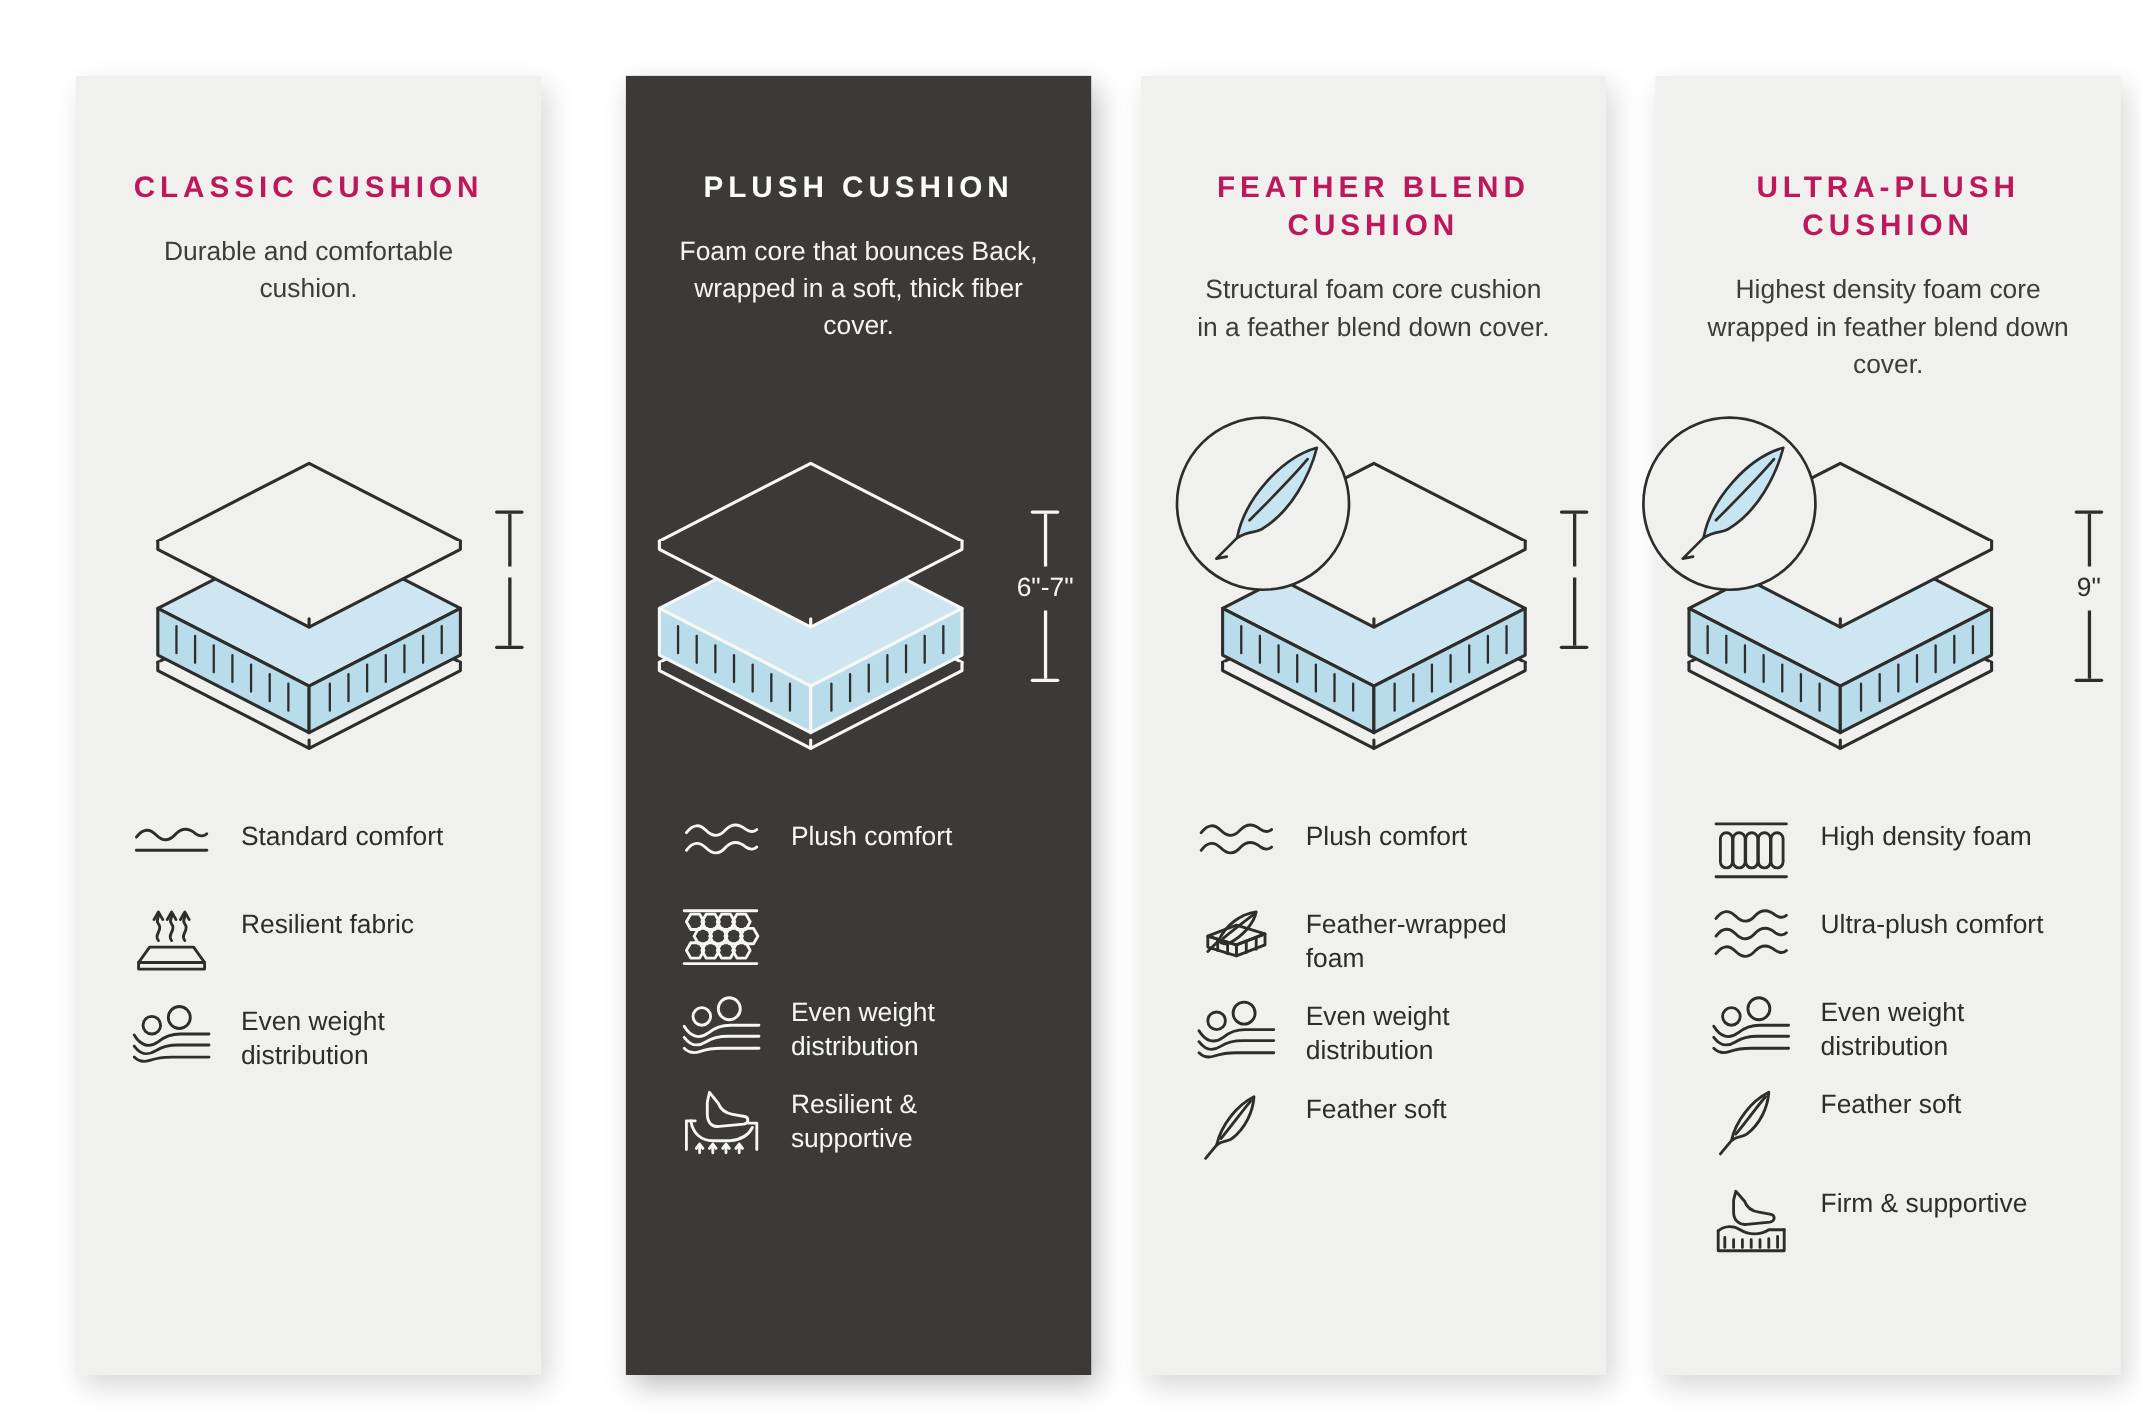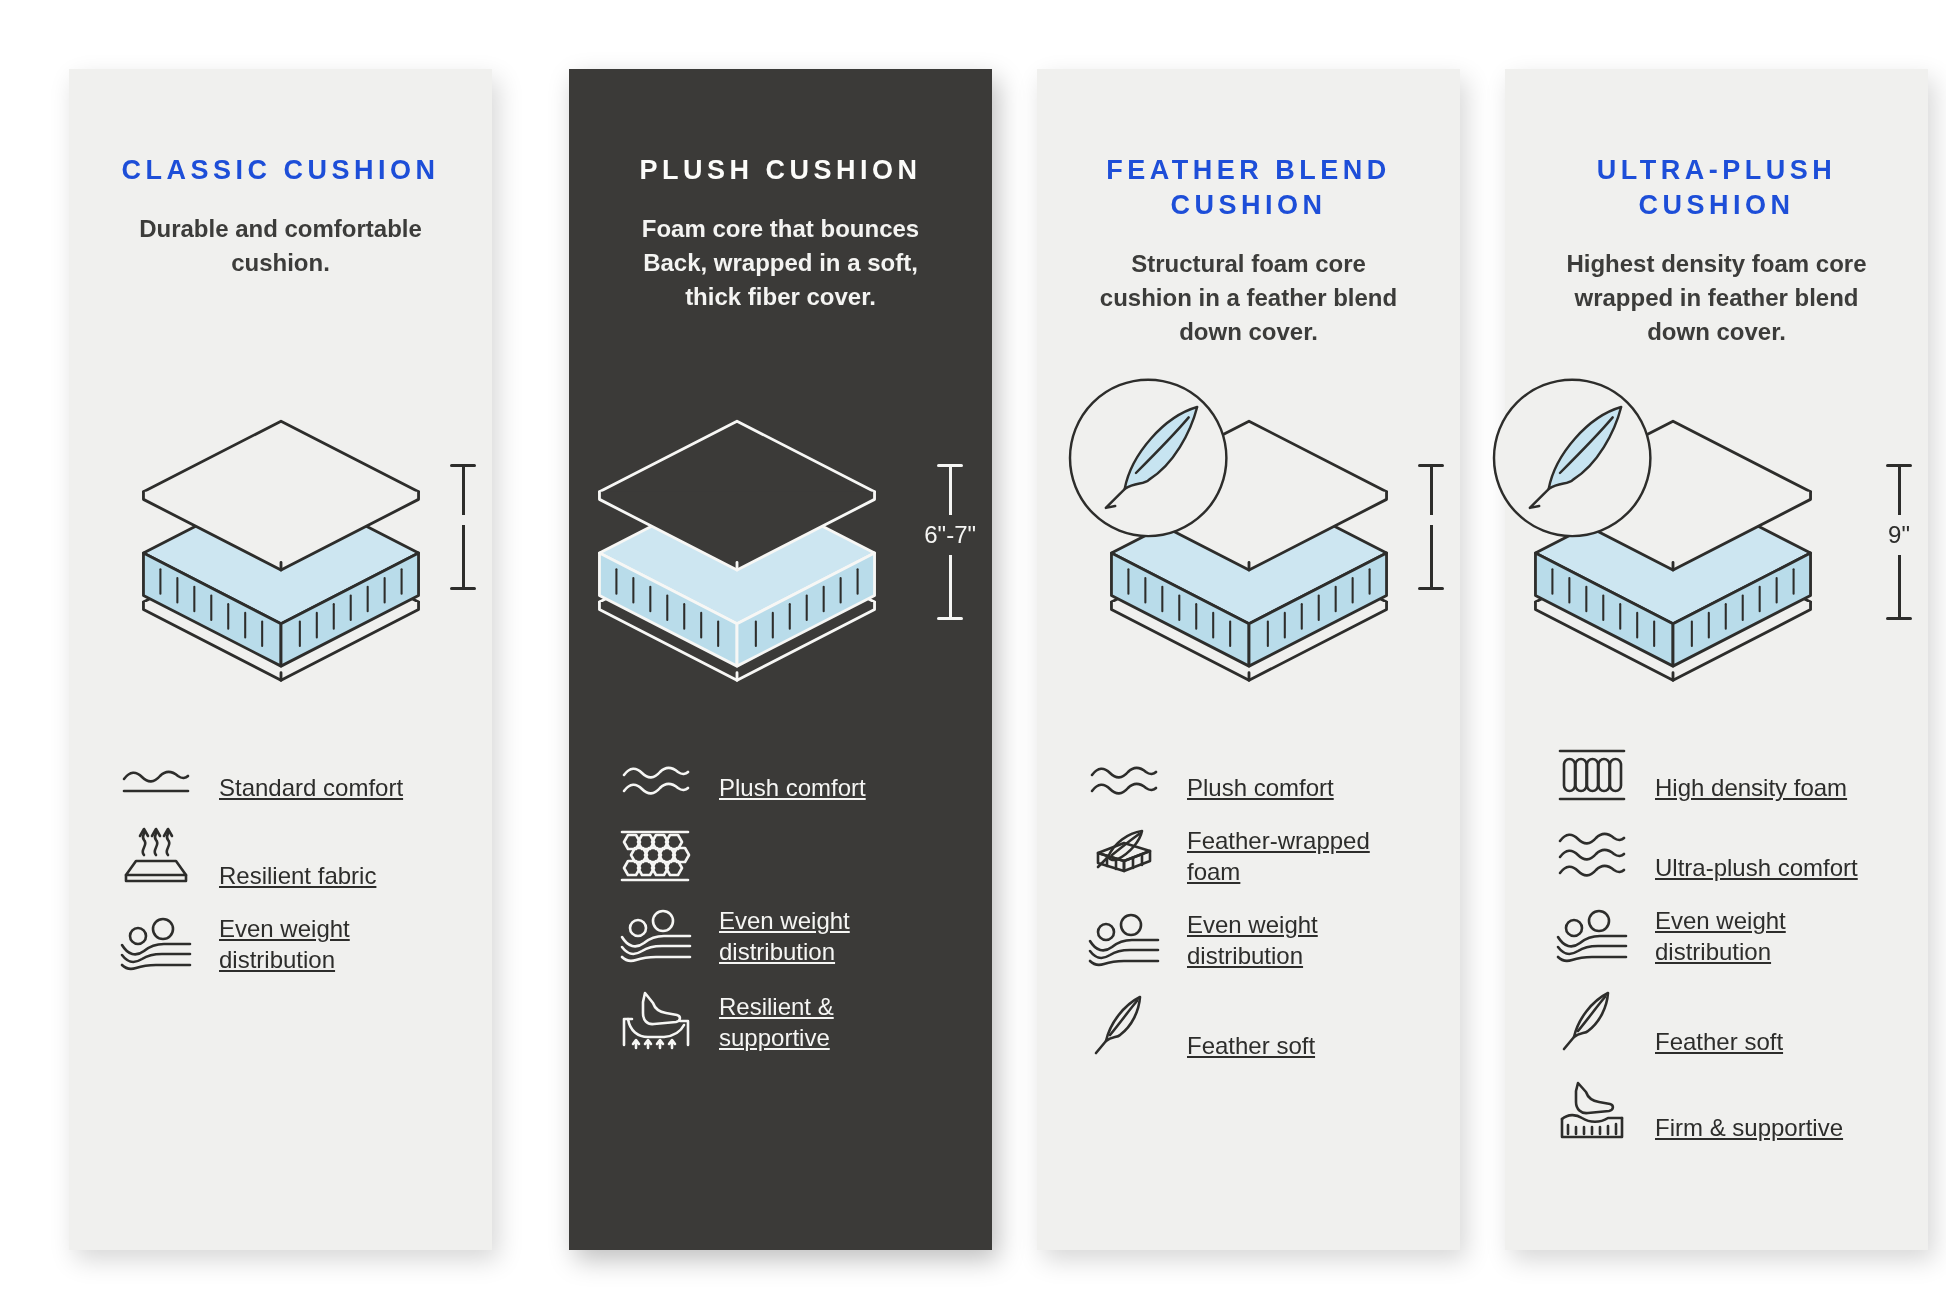--- a/index.html
+++ b/index.html
@@ -4,35 +4,35 @@
 <style>
   html,body{margin:0;padding:0;background:#ffffff;}
   .stage{position:relative;width:1946px;height:1298px;background:#ffffff;overflow:hidden;
          font-family:"Liberation Sans", sans-serif;}
   .panels{position:absolute;left:69px;top:69px;display:flex;gap:45px;}
   .panel{width:423px;height:1181px;box-sizing:border-box;display:flex;flex-direction:column;align-items:center;}
   .panel.light{background:#f0f0ee;color:#2d2d2b;box-shadow:6px 10px 24px rgba(0,0,0,0.16);}
   .panel.dark{background:#3b3a38;color:#f6f6f4;box-shadow:6px 10px 24px rgba(0,0,0,0.25);margin-left:32px;}
   .panel-head{height:290px;box-sizing:border-box;padding-top:84px;width:100%;}
   .panel-title{margin:0;font-size:27px;font-weight:bold;letter-spacing:4.5px;text-align:center;
-               line-height:35px;color:#1d4ed8;max-width:340px;margin:0 auto;}
+               line-height:35px;color:#be185d;max-width:340px;margin:0 auto;}
   .panel.dark .panel-title{color:#fcfcfa;}
-  .panel-desc{margin:24px auto 0;font-size:24px;line-height:34px;text-align:center;max-width:330px;color:#3c3c3a;font-weight:bold;}
+  .panel-desc{margin:24px auto 0;font-size:24px;line-height:34px;text-align:center;max-width:330px;color:#3c3c3a;}
   .panel.dark .panel-desc{color:#f4f4f2;}
   .illo{position:relative;width:100%;height:360px;}
   .illo svg.cushion{display:block;margin:0 auto;}
   .panel.shifted svg.cushion{transform:translateX(-44px);}
   .dim{position:absolute;right:16px;top:105px;display:flex;flex-direction:column;align-items:center;}
   .dim-cap{display:block;width:26px;height:3px;background:currentColor;border-radius:2px;}
   .dim-line{display:block;width:3px;background:currentColor;}
   .dim-line.l1{height:48px;}
   .dim-line.l2{height:62px;}
   .dim-label{font-size:24px;line-height:30px;margin:5px 0;white-space:nowrap;font-weight:normal;}
   .features{list-style:none;margin:26px 0 0;padding:0 0 0 48px;width:100%;box-sizing:border-box;}
-  .feat{display:flex;align-items:flex-end;gap:24px;margin-bottom:22px;min-height:58px;text-decoration:underline;}
+  .feat{display:flex;align-items:flex-start;gap:24px;margin-bottom:22px;min-height:58px;}
   .feat-icon{width:78px;display:flex;justify-content:center;align-items:center;flex:0 0 78px;}
   .feat-icon svg{stroke:currentColor;fill:none;stroke-width:2.6;stroke-linecap:round;stroke-linejoin:round;}
   .feat-label{font-size:24px;line-height:31px;max-width:212px;}
 </style>
 </head>
 <body>
 
 <div class="stage">
   <div class="panels" id="panel-row">
   <section class="panel light">

